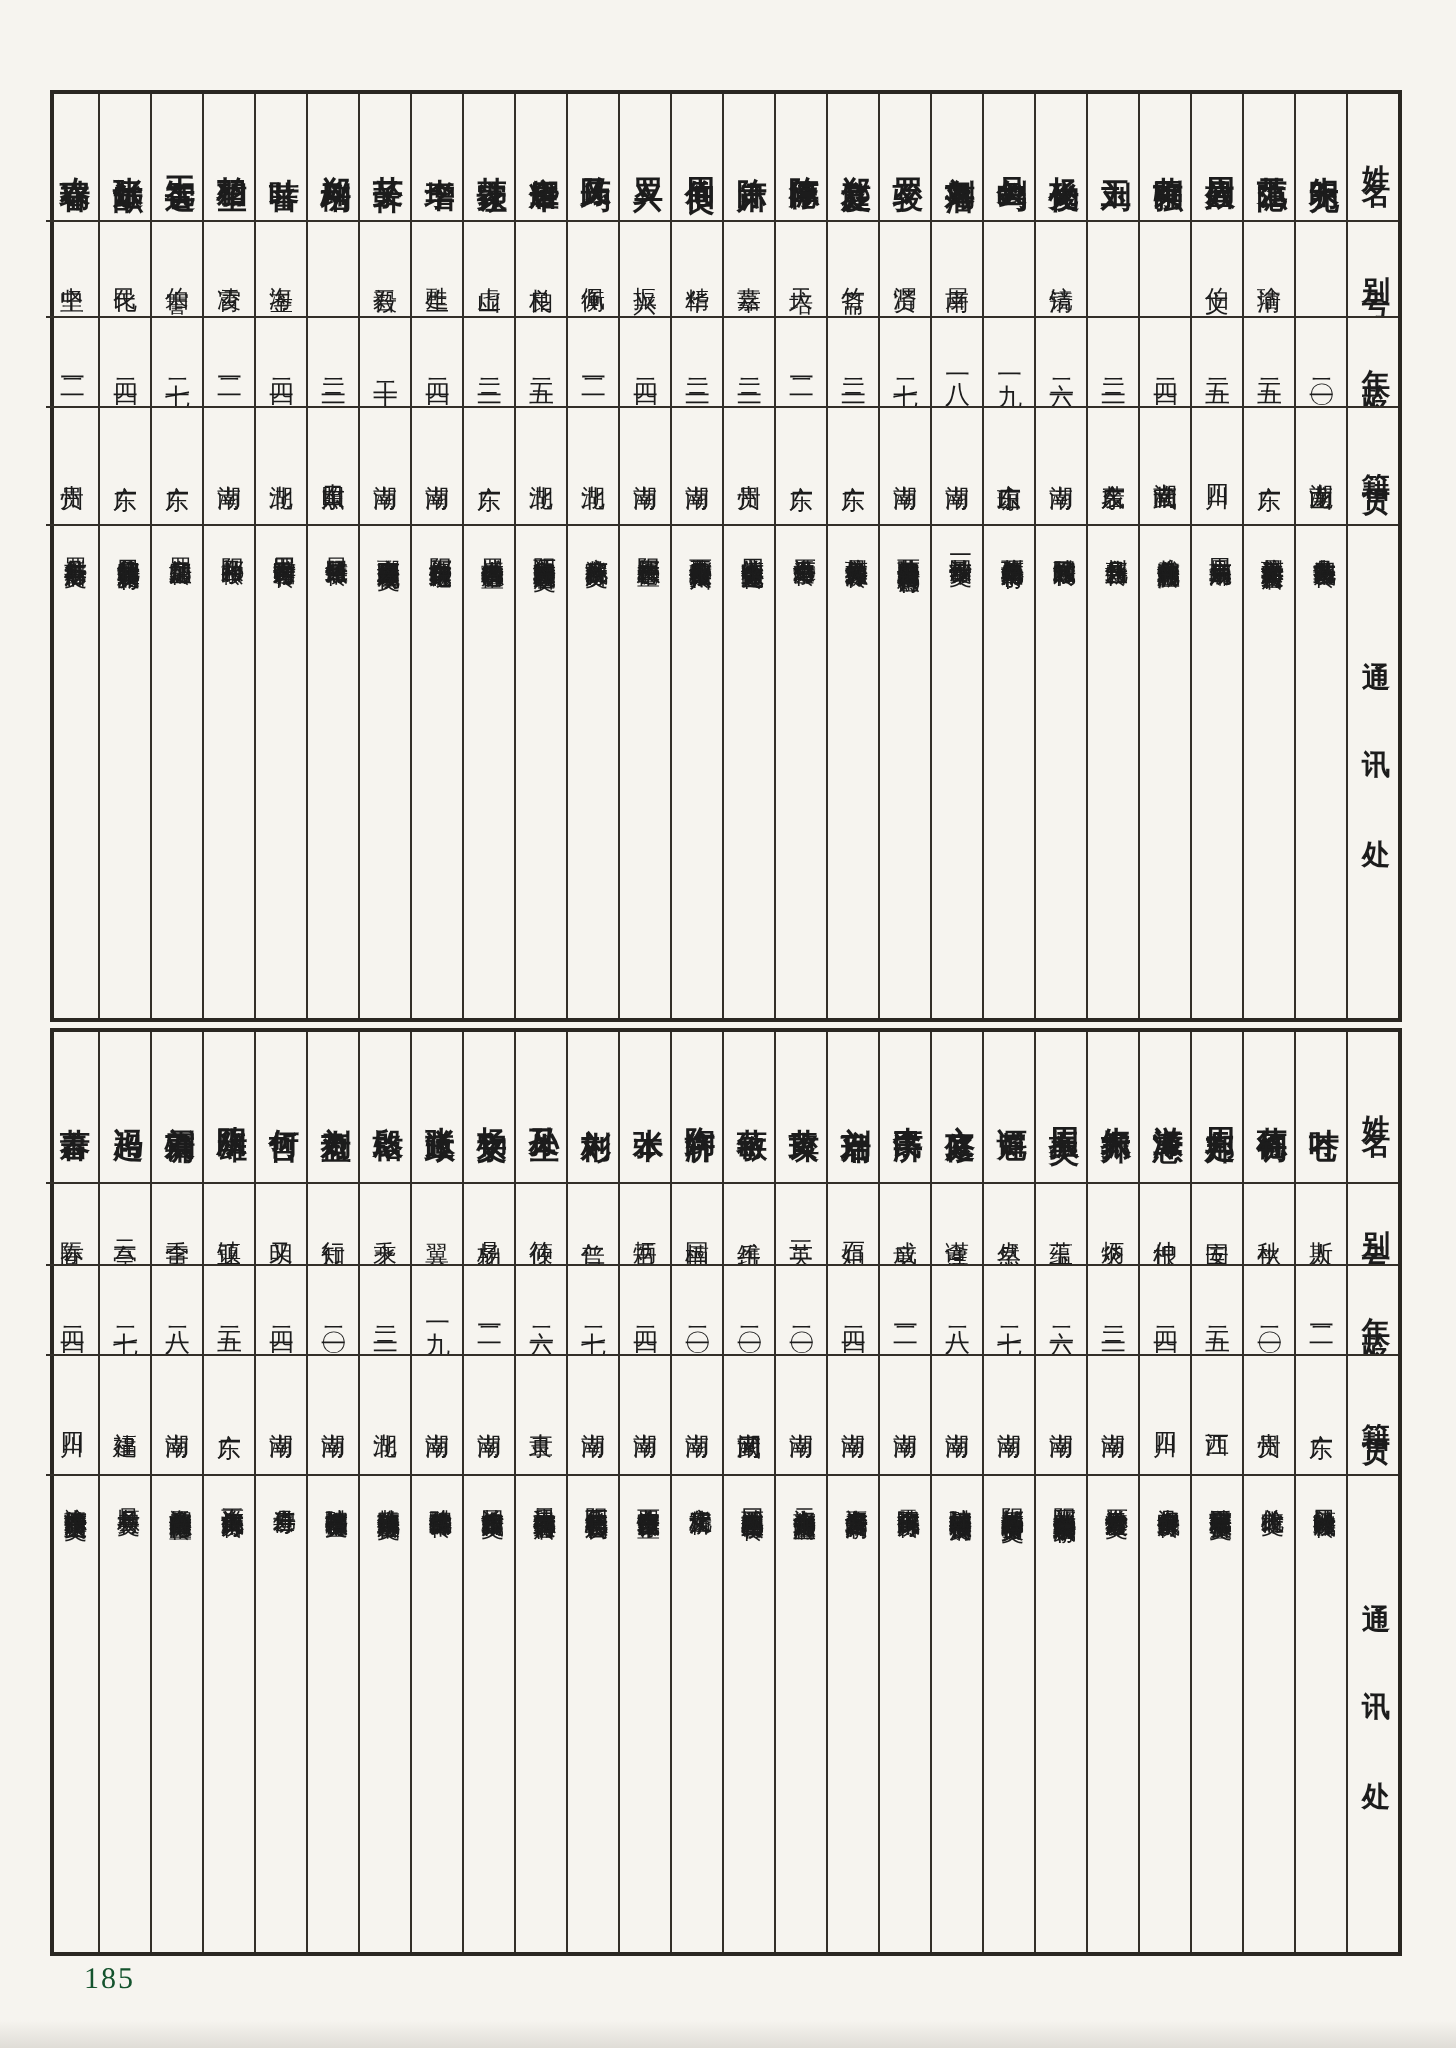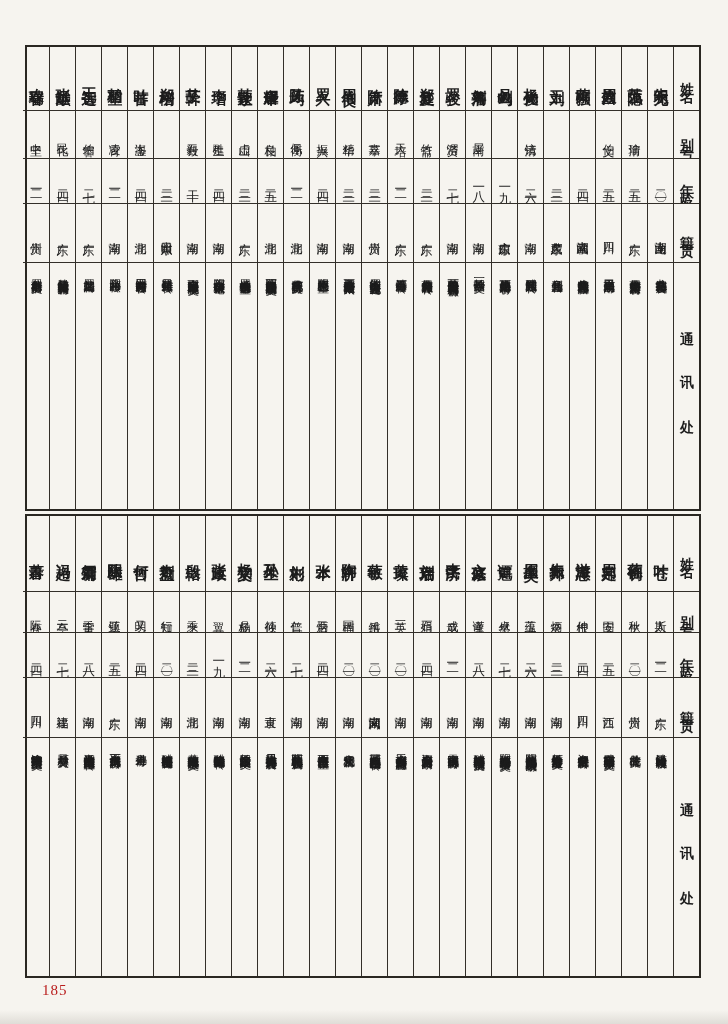--- a/index.html
+++ b/index.html
@@ -56,21 +56,21 @@
   
   .header-col .vtext { font-weight:bold; font-size:14px; }
   .header-col .name-cell .vtext,
   .header-col .alias-cell .vtext,
   .header-col .age-cell .vtext,
   .header-col .origin-cell .vtext { letter-spacing:0.55em; }
   .header-col .address-cell { align-items:center; padding-top:0; }
   .header-col .address-cell .vtext { letter-spacing:3.2em; }
   .page-number {
     position:absolute; left:42px; top:982px;
-    font-size:15px; letter-spacing:1px; color:#b91c1c;
+    font-size:15px; letter-spacing:1px; color:#14532d;
   }
 </style>
 </head>
 <body>
 
 <div class="page">
   <div class="tables">
 
     <section class="roster t0">
       <div class="col header-col">

